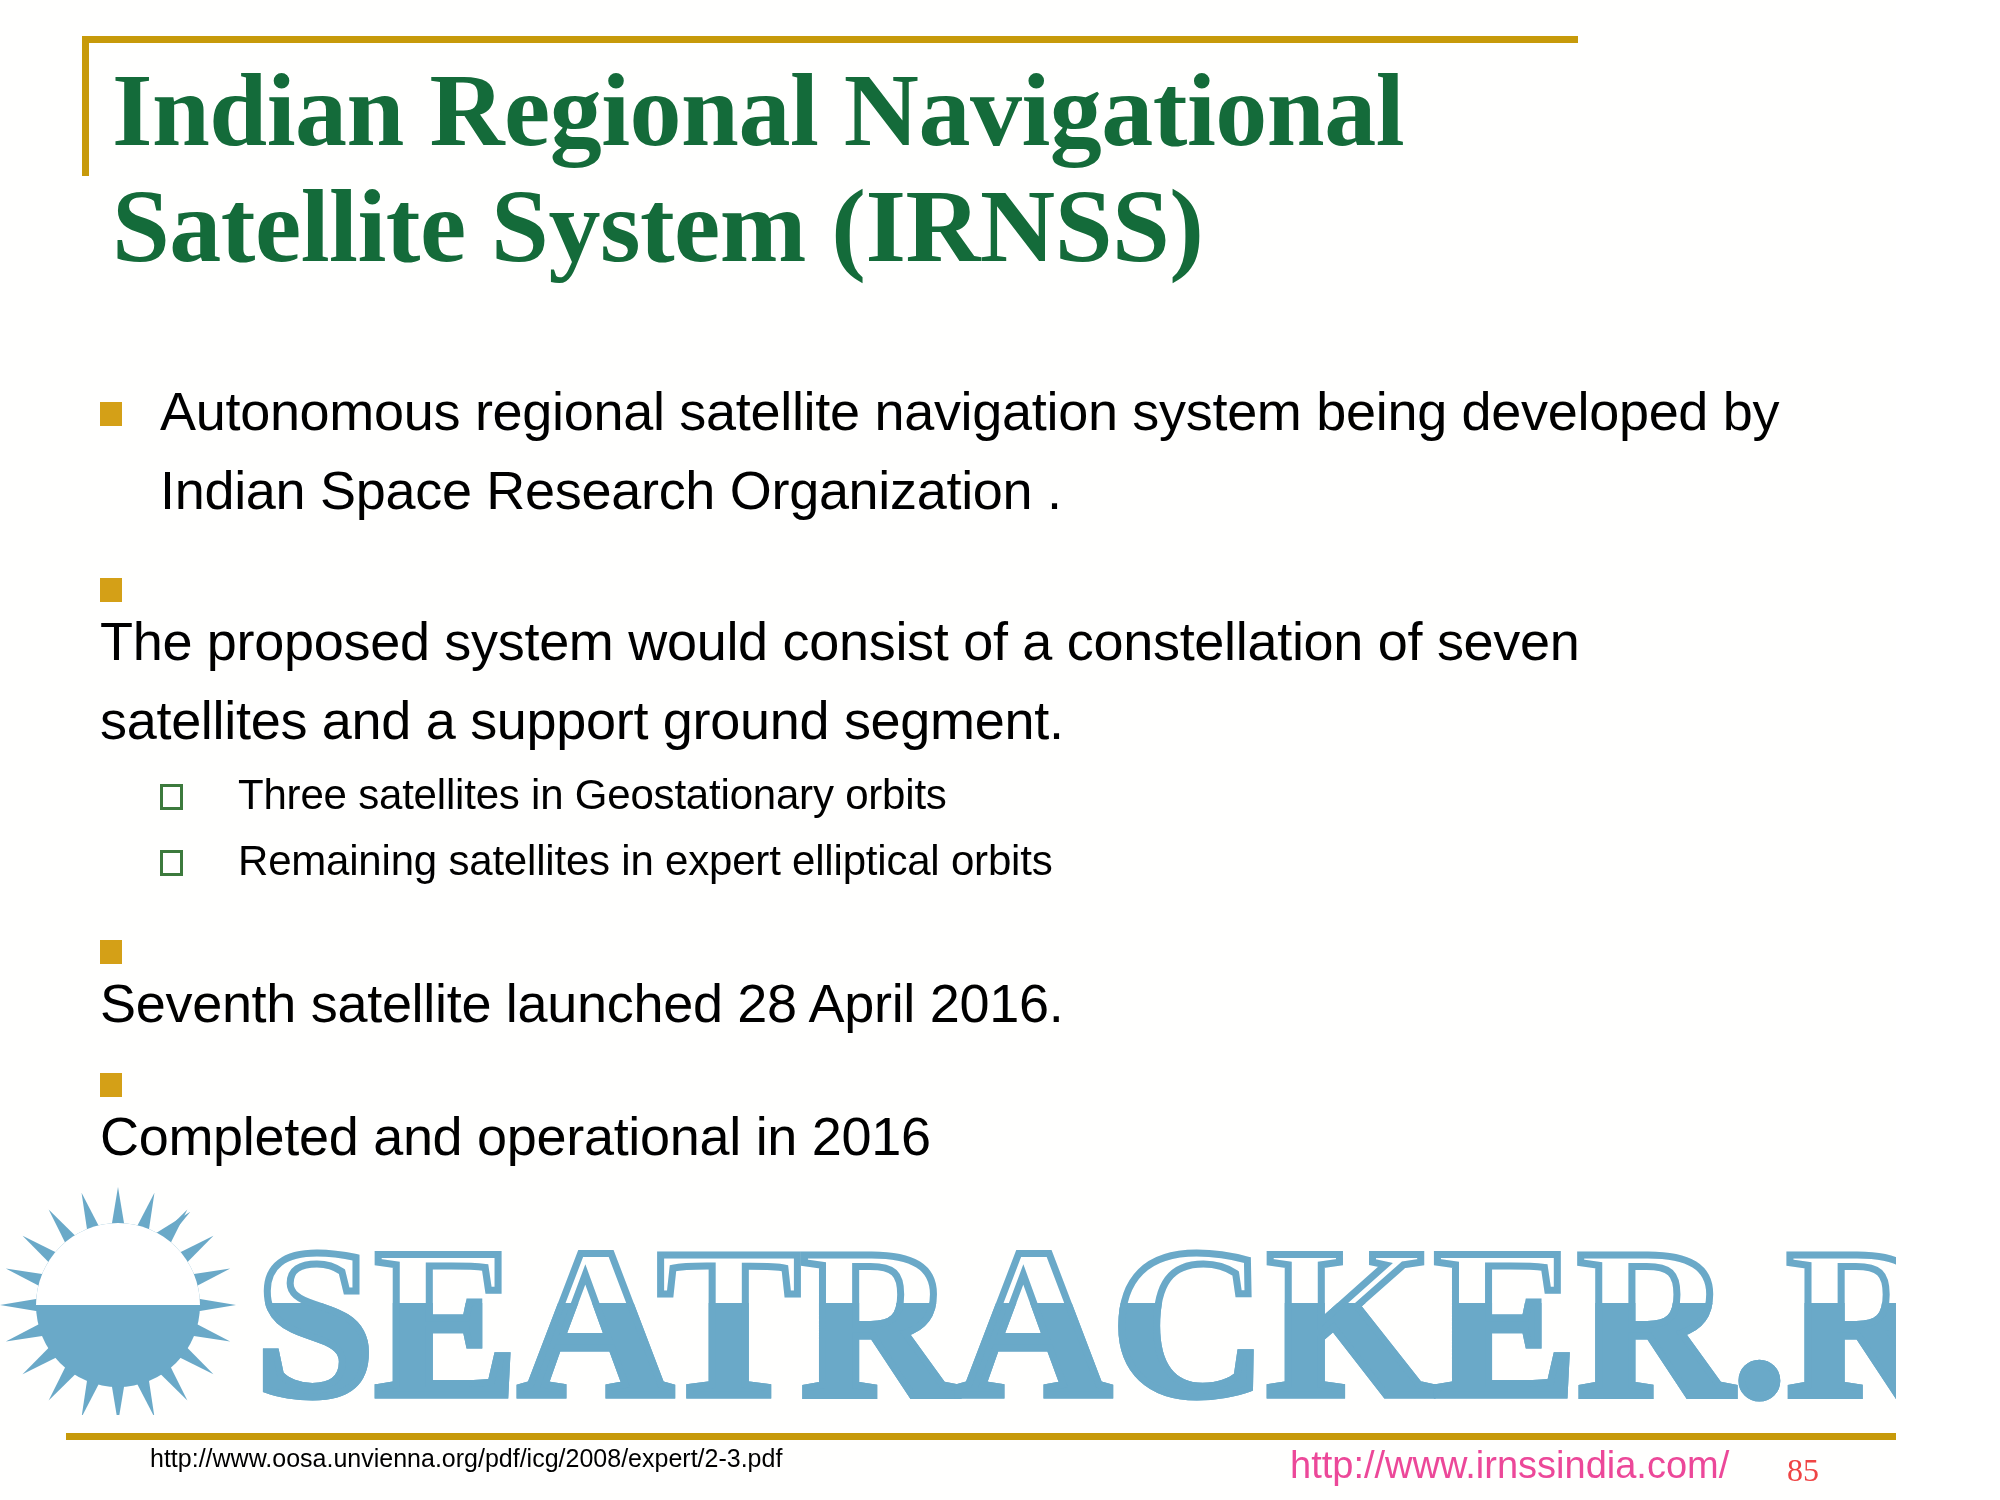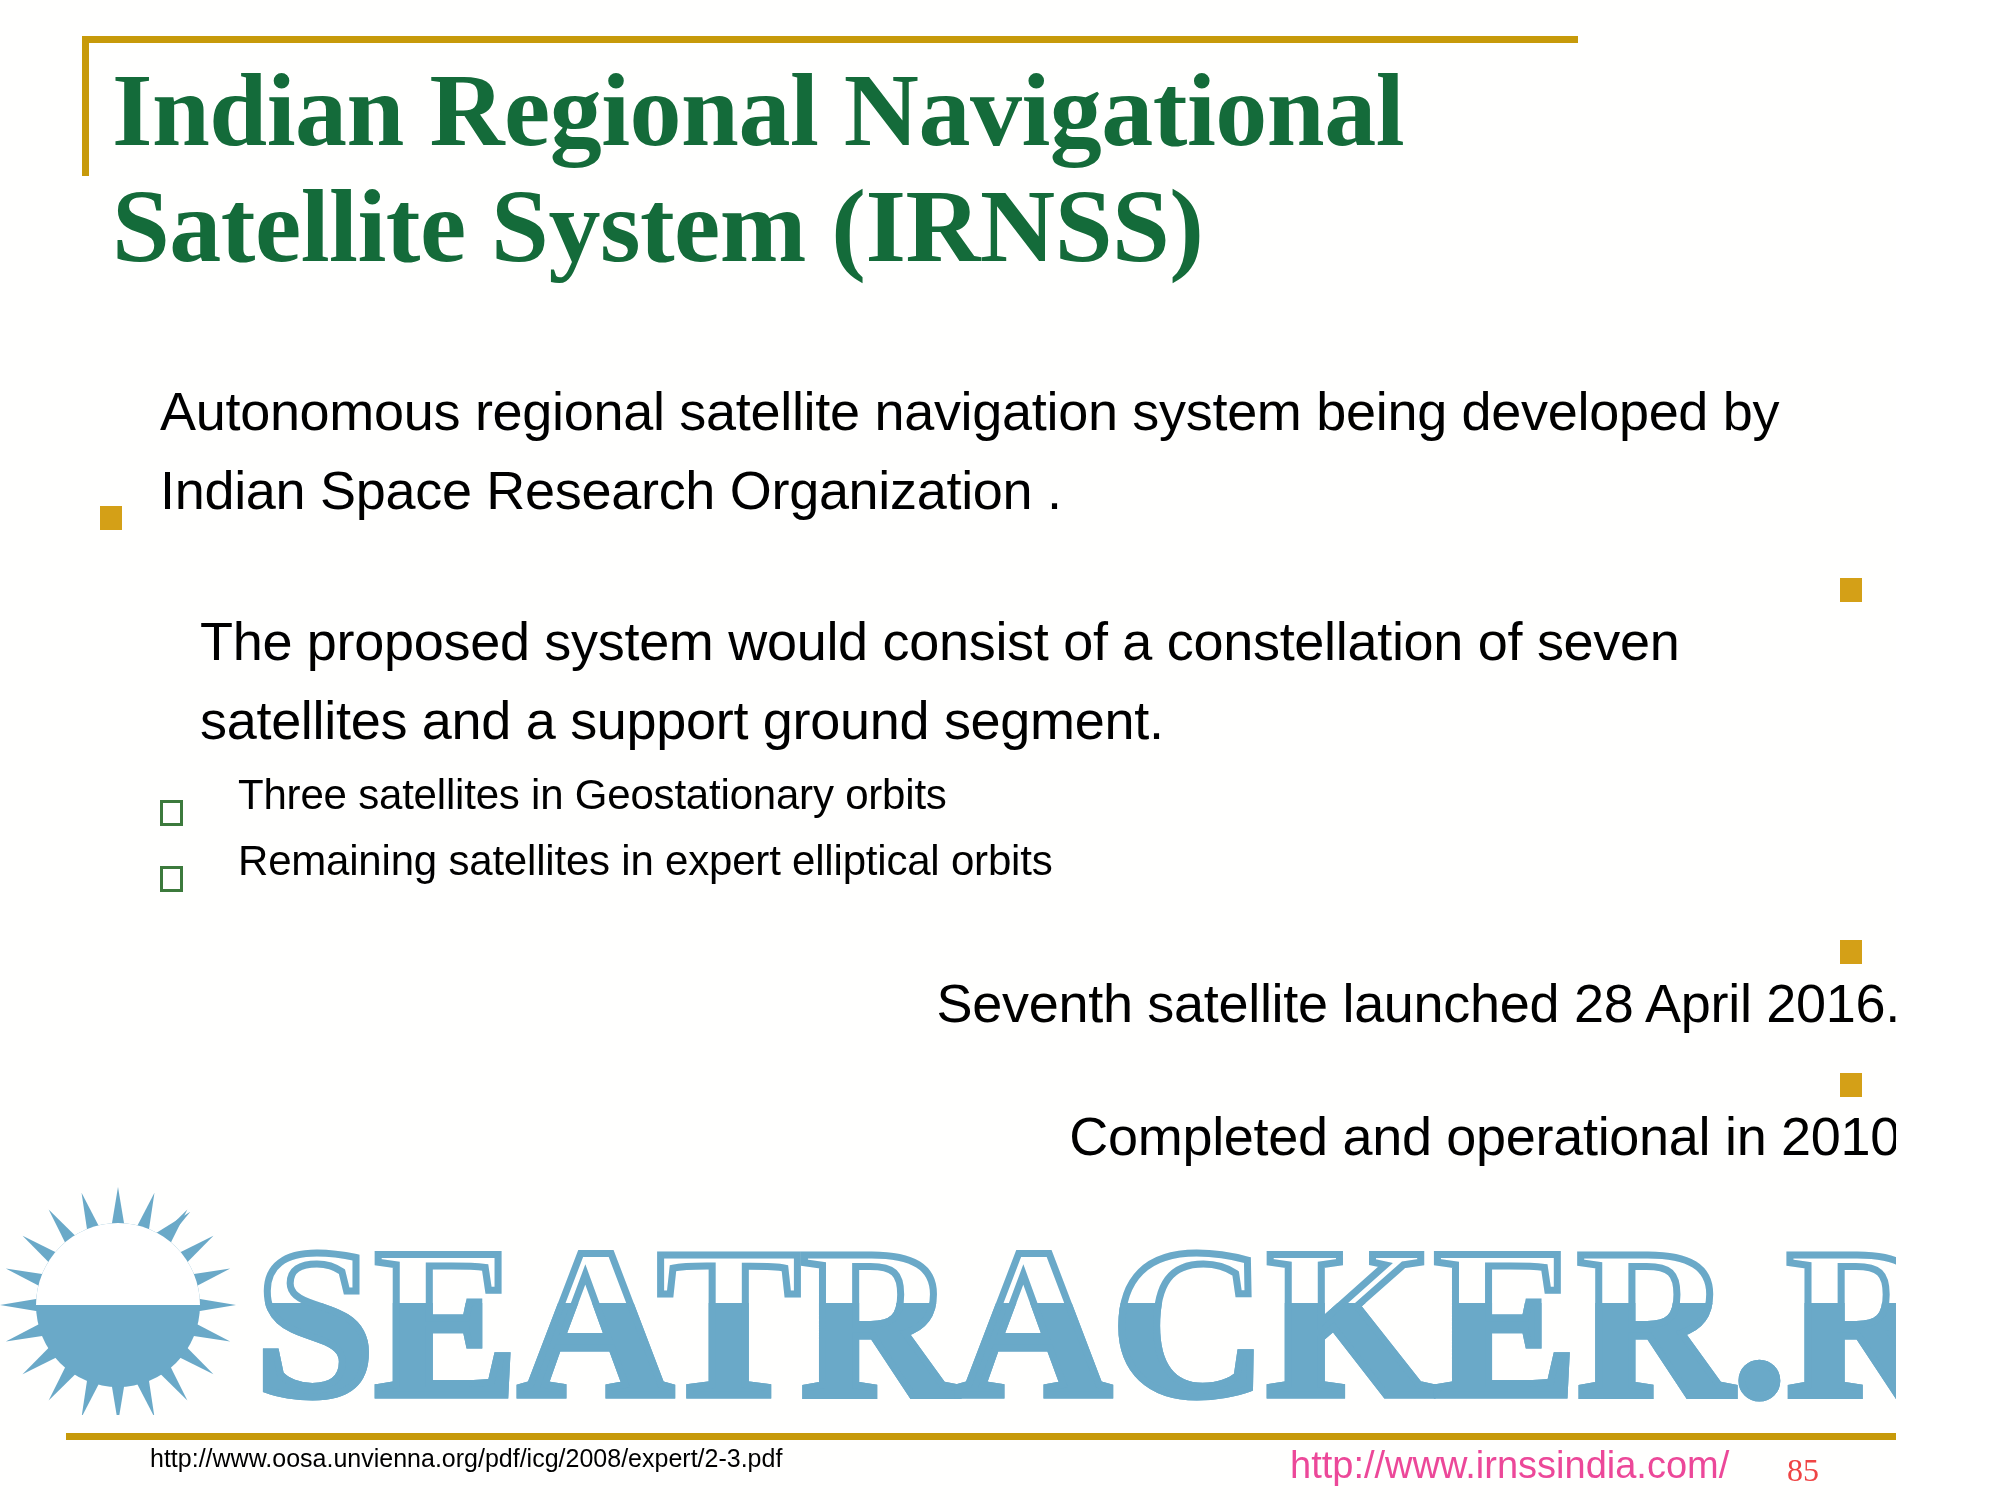--- a/index.html
+++ b/index.html
@@ -51,21 +51,21 @@
   
   .body {
     position: absolute;
     left: 100px;
     top: 372px;
     width: 1800px;
   }
 
   .bullet-row {
     display: flex;
-    align-items: flex-end;
+    align-items: flex-start;
   }
 
   
   .lvl1 {
     margin-bottom: 14px;
   }
   .lvl1 .marker {
     flex: 0 0 auto;
     width: 60px;
     padding-top: 30px;
@@ -205,21 +205,21 @@
       <span class="marker">
           <span class="sq-filled"></span>
         </span>
       <span class="text">Seventh satellite launched 28 April 2016.</span>
     </div>
 
     <div class="bullet-row lvl1 tight">
       <span class="marker">
           <span class="sq-filled"></span>
         </span>
-      <span class="text">Completed and operational in 2010</span>
+      <span class="text">Completed and operational in 2016</span>
     </div>
 
   </div>
 
   <div class="watermark">
     <svg class="wm-svg" width="2000" height="230" viewBox="0 0 2000 230" xmlns="http://www.w3.org/2000/svg">
       <defs>
         <clipPath id="wmBottomClip">
           <rect x="0" y="118" width="2000" height="140"></rect>
         </clipPath>

